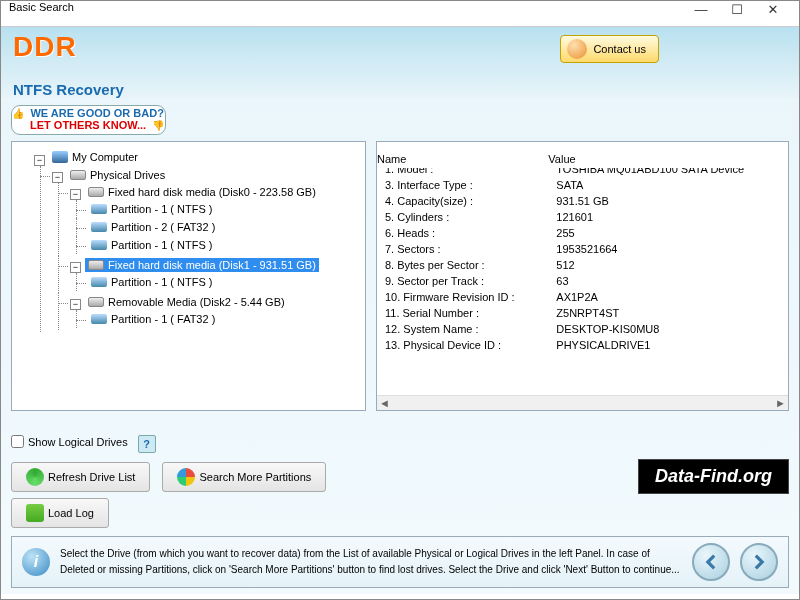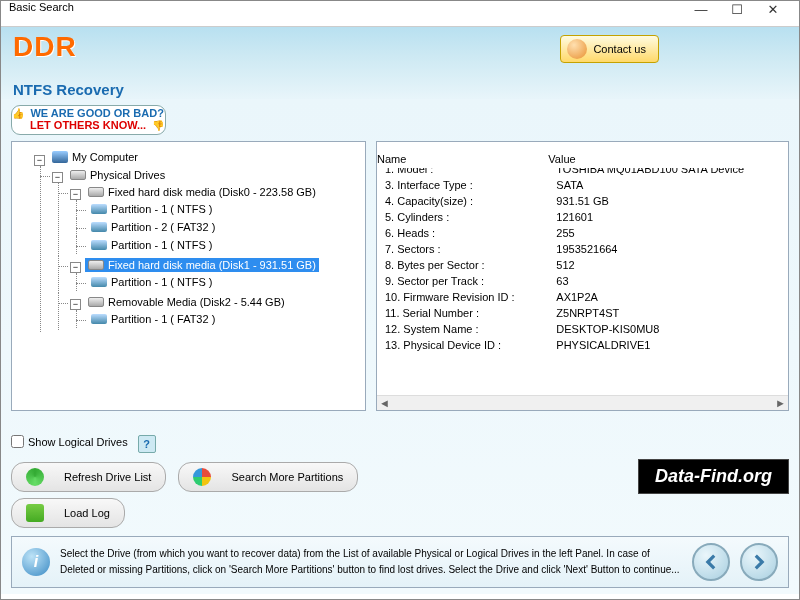--- a/index.html
+++ b/index.html
@@ -34,21 +34,21 @@
 .props{flex:1;position:relative}
 .props table{width:100%;border-collapse:collapse}
 .props th{text-align:left;padding:3px 0;border-bottom:1px solid #ccc;background:#fff;position:sticky;top:8px;font-weight:normal}
 .props td{padding:2px 8px;white-space:nowrap}
 .scrollbar-h{position:absolute;bottom:0;left:0;right:0;height:15px;background:#f0f0f0;border-top:1px solid #ddd;display:flex;justify-content:space-between;align-items:center;padding:0 2px;font-size:9px;color:#666}
 .ctrls{display:flex;align-items:flex-start;gap:10px;margin-top:24px}
 .chk{display:flex;align-items:center;gap:4px}
 .chk input{width:13px;height:13px}
 .help{width:18px;height:18px;border:1px solid #7aa;background:#cde9f3;color:#1a6bb0;text-align:center;line-height:16px;font-weight:bold;border-radius:2px}
 .btns{display:flex;align-items:center;gap:12px;margin-top:6px}
-.btn{display:inline-flex;align-items:center;gap:20px;background:linear-gradient(#f8f8f8,#e4e4e4);border:1px solid #aaa;border-radius:13px;padding:5px 14px;font-size:11px}
+.btn{display:inline-flex;align-items:center;gap:4px;background:linear-gradient(#f8f8f8,#e4e4e4);border:1px solid #aaa;border-radius:3px;padding:5px 14px;font-size:11px}
 .btn .bic{width:18px;height:18px;border-radius:50%}
 .bic.refresh{background:conic-gradient(#3a3,#6d6,#3a3);position:relative}
 .bic.search{background:conic-gradient(#e74c3c 0 90deg,#f1c40f 90deg 180deg,#2ecc71 180deg 270deg,#3498db 270deg)}
 .bic.load{background:linear-gradient(#7c4,#4a2);border-radius:3px}
 .brand{margin-left:auto;background:#000;color:#fff;font-family:Arial;font-size:18px;font-weight:bold;padding:6px 16px;border:1px solid #444;font-style:italic}
 .footer{display:flex;align-items:center;gap:10px;border:1px solid #9ab;background:linear-gradient(#f4fafd,#e4f2f8);padding:6px 10px;margin-top:8px}
 .info-ic{width:28px;height:28px;border-radius:50%;background:radial-gradient(circle at 35% 30%,#bde3f7,#3a8ac4);color:#fff;text-align:center;line-height:28px;font-weight:bold;font-size:16px;font-style:italic;flex-shrink:0}
 .footer .txt{flex:1;font-size:10px;line-height:16px}
 .navbtn{width:38px;height:38px;border-radius:50%;background:radial-gradient(circle at 35% 30%,#eaf6fb,#a8cfe0);border:2px solid #8ab;display:flex;align-items:center;justify-content:center;flex-shrink:0}
 .navbtn svg{width:16px;height:16px}

